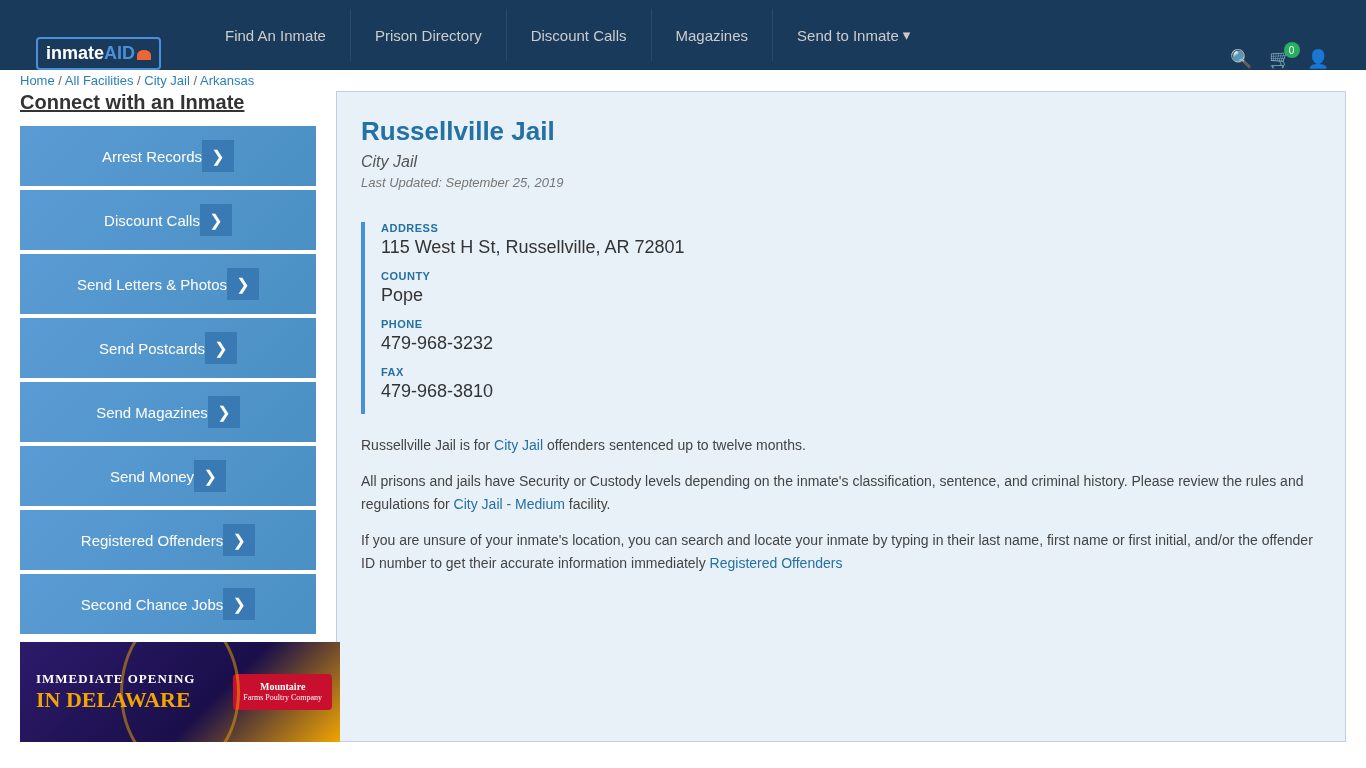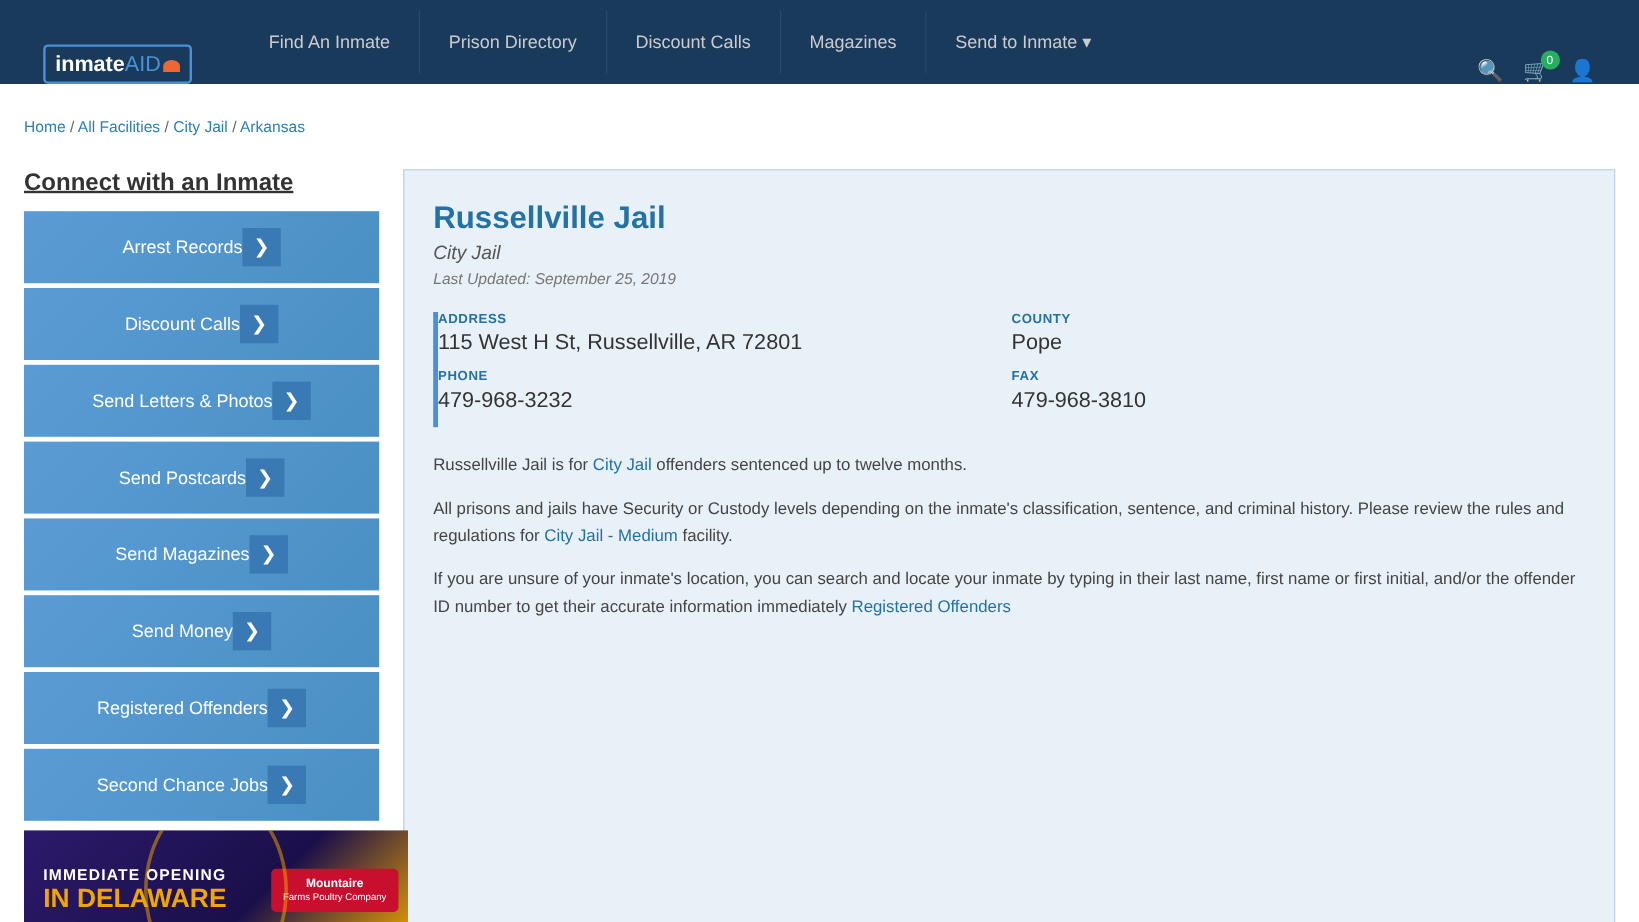--- a/index.html
+++ b/index.html
@@ -20,21 +20,21 @@
     }
     .logo-box {
       background: #1a3a5c;
       border: 2px solid #4a90d9;
       border-radius: 4px;
       padding: 4px 8px;
       display: flex;
       align-items: center;
     }
     .logo-text-inmate { color: #fff; font-weight: bold; font-size: 18px; }
-    .logo-text-aid { color: #4a90d9; font-weight: normal; font-size: 18px; }
+    .logo-text-aid { color: #4a90d9; font-weight: bold; font-size: 18px; }
     .nav-links {
       display: flex;
       align-items: center;
       flex: 1;
       gap: 0;
     }
     .nav-link {
       color: #ccc;
       text-decoration: none;
       font-size: 15px;
@@ -76,21 +76,21 @@
       font-size: 10px;
       width: 16px;
       height: 16px;
       display: flex;
       align-items: center;
       justify-content: center;
     }
 
     
     .breadcrumb {
-      padding: 28px 20px;
+      padding: 3px 20px;
       font-size: 13px;
       border-radius: 17px;
     }
     .breadcrumb a { color: #2980b9; text-decoration: none; }
     .breadcrumb span { color: #666; }
 
     
     .main-container {
       display: flex;
       padding: 0 20px 20px;
@@ -136,20 +136,21 @@
     
     .ad-banner {
       margin-top: 8px;
       width: 320px;
       height: 100px;
       background: linear-gradient(135deg, #2c1a6b 0%, #1a0f4a 60%, #f0a500 100%);
       display: flex;
       align-items: center;
       overflow: hidden;
       position: relative;
+      font-family: Liberation Serif, serif;
     }
     .ad-text-block {
       padding: 12px 16px;
       flex: 1;
     }
     .ad-immediate {
       color: #fff;
       font-size: 13px;
       font-weight: 600;
       letter-spacing: 1px;
@@ -197,29 +198,30 @@
     .facility-type {
       font-size: 16px;
       color: #555;
       font-style: italic;
       margin-bottom: 4px;
     }
     .facility-updated {
       font-size: 13px;
       color: #777;
       font-style: italic;
-      margin-bottom: 20px;
+      margin-bottom: 32px;
     }
 
     
     .info-grid {
       display: grid;
-      grid-template-columns: 1fr 1fr;
+      grid-template-columns: 1fr;
       gap: 0;
       border-left: 4px solid #4a90d9;
+      padding-left: 16px;
       margin-bottom: 20px;
     }
     .info-cell { margin-bottom: 12px; }
     .info-label {
       font-size: 11px;
       font-weight: bold;
       color: #2471a3;
       letter-spacing: 0.5px;
       text-transform: uppercase;
       margin-bottom: 3px;

